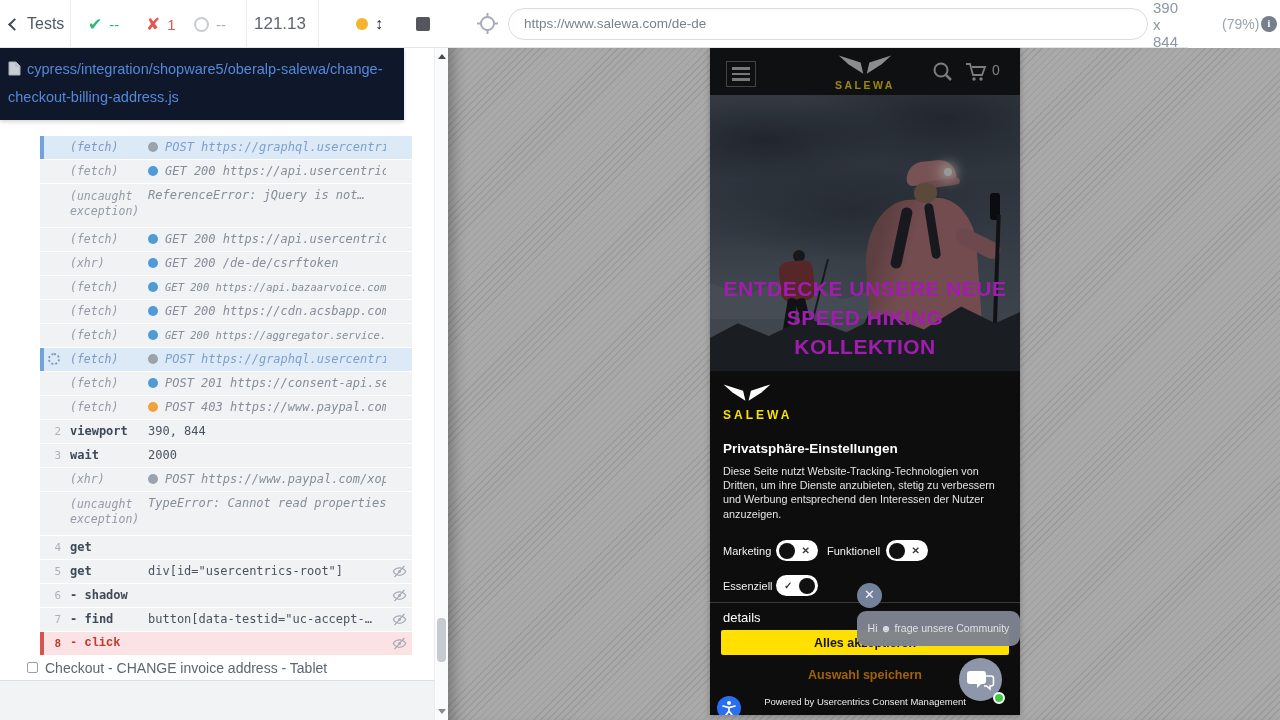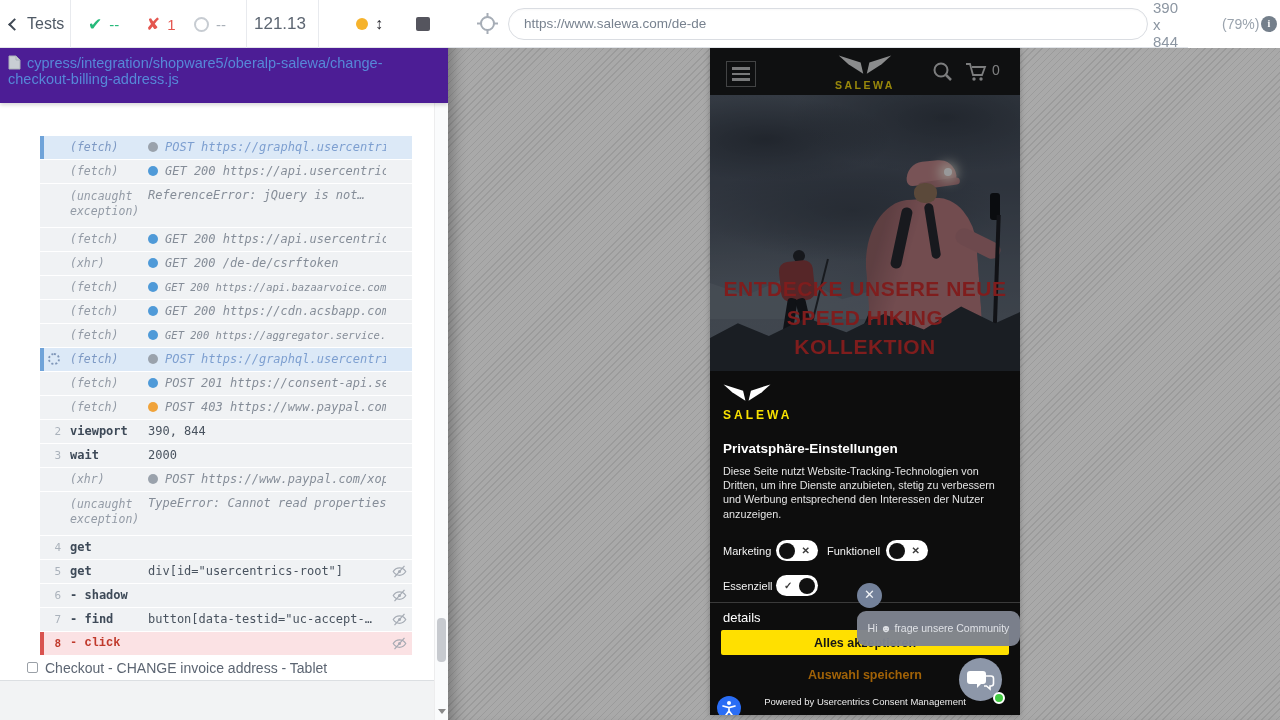--- a/index.html
+++ b/index.html
@@ -36,22 +36,22 @@
   #vp-size { position:absolute; left:1153px; top:0; height:48px; display:flex; align-items:center;
     color:#8c96a2; font-size:15px; }
   #vp-zoom { position:absolute; left:1222px; top:0; height:48px; display:flex; align-items:center;
     color:#9aa3ad; font-size:14px; }
   #info-icon { position:absolute; left:1261px; top:16px; width:16px; height:16px; border-radius:50%;
     background:#747f8b; color:#fff; font-size:10px; font-weight:bold; text-align:center; line-height:16px;
     font-family:"Liberation Serif", serif; }
 
   
   #reporter { position:absolute; left:0; top:48px; width:448px; height:672px; background:#fff; overflow:hidden; }
-  #file-header { position:absolute; left:0; top:0; width:448px; min-height:55px; background:#4c1d95; z-index:10;
-    box-shadow:0 2px 4px rgba(0,0,0,0.16); padding:7px 14px 9px 8px; font-size:14.5px; line-height:16px;
+  #file-header { position:absolute; left:0; top:0; width:404px; min-height:55px; background:#0f172a; z-index:10;
+    box-shadow:0 2px 4px rgba(0,0,0,0.16); padding:7px 14px 9px 8px; font-size:14.5px; line-height:28px;
     color:#5688d8; cursor:pointer; }
   #file-header .ficon { display:inline-block; vertical-align:-2px; margin-right:6px; }
   #log-rows { position:absolute; left:0; top:100px; width:434px; z-index:1; }
   .log-row { position:relative; margin-left:40px; width:372px; height:23px; margin-bottom:1px;
     background:#f0f2f4; border-left:4px solid transparent; cursor:pointer;
     font-family:"DejaVu Sans Mono", monospace; }
   .log-row.two { height:43px; }
   .log-row.partial { margin-top:-12px; }
   .log-row.hl-blue { background:#dce9f7; border-left-color:#6fa3d9; }
   .log-row.hl-red { background:#fbe2e4; border-left-color:#d9534f; }
@@ -158,21 +158,21 @@
   .h1-arm { position:absolute; left:96px; top:82px; width:48px; height:17px; background:#b5767a;
     border-radius:9px; transform:rotate(26deg); }
   .h1-grip { position:absolute; left:132px; top:40px; width:10px; height:27px; background:#0c0d10;
     border-radius:3px; }
   .h1-pole { position:absolute; left:136px; top:62px; width:4px; height:156px; background:#17181c;
     transform:rotate(2deg); }
   .h1-pole2 { position:absolute; left:4px; top:128px; width:3px; height:96px; background:#1b1d22;
     transform:rotate(24deg); }
   #hero-dim { position:absolute; left:0; top:0; width:310px; height:323px; background:rgba(9,11,15,0.42); z-index:3; }
   #hero-title { position:absolute; left:0; top:226px; width:310px; z-index:4; text-align:center;
-    color:#7f1d1d; font-size:21px; font-weight:bold; line-height:29px; letter-spacing:0.5px; }
+    color:#a21caf; font-size:21px; font-weight:bold; line-height:29px; letter-spacing:0.5px; }
 
   
   #consent { position:absolute; left:0; top:323px; width:310px; height:344px; background:#0d0d0d; z-index:6;
     color:#fff; }
   #c-wings { position:absolute; left:12px; top:11px; }
   #c-logo-text { position:absolute; left:13px; top:37px; color:#f8e100; font-size:12px; font-weight:bold;
     letter-spacing:3px; }
   #c-title { position:absolute; left:13px; top:70px; font-size:13.5px; font-weight:bold; }
   #c-desc { position:absolute; left:13px; top:93px; width:276px; font-size:10.8px; line-height:14.2px;
     color:#e3e3e3; }

